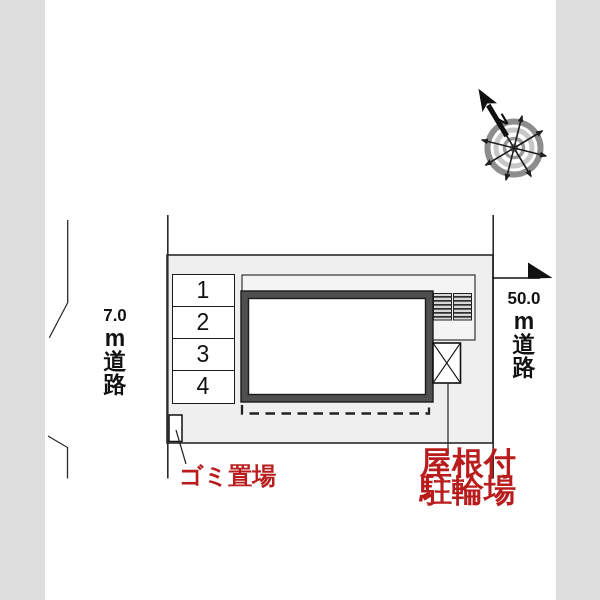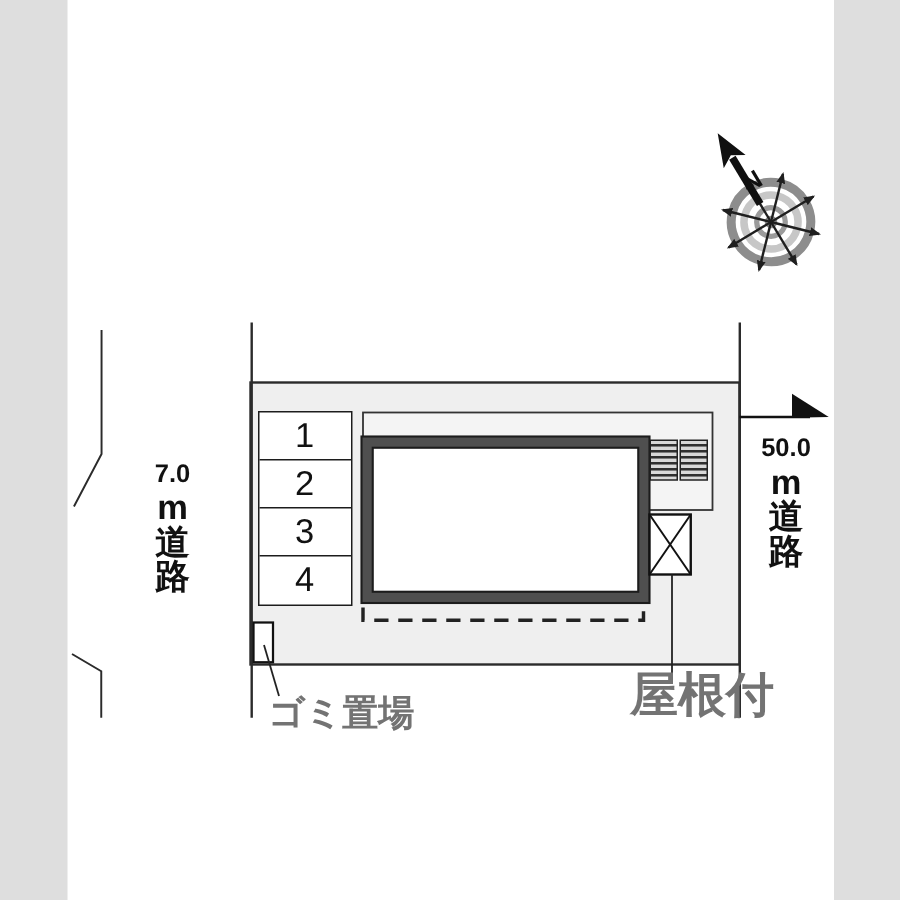--- a/index.html
+++ b/index.html
@@ -23,21 +23,21 @@
   .stall + .stall{border-top:1.9px solid #1c1c1c;}
 
   
   .road-label{position:absolute;width:60px;text-align:center;font-weight:600;color:#111;}
   #road-left{left:85px;top:304px;}
   #road-right{left:494px;top:287px;}
   .road-label .num-line{font-size:17px;line-height:23px;}
   .road-label .kanji-line{font-size:23px;line-height:23px;}
 
   
-  .anno{position:absolute;font-weight:600;color:#737373;white-space:nowrap;}
+  .anno{position:absolute;font-weight:600;color:#b91c1c;white-space:nowrap;}
   #trash-label{left:179px;top:463px;font-size:24px;line-height:26px;}
   #bike-label{left:420px;top:450px;font-size:32px;line-height:27px;}
 </style>
 </head>
 <body>
 
 <div id="stage">
 
   <div class="band" id="band-left"></div>
   <div class="band" id="band-right"></div>
@@ -127,15 +127,16 @@
     <div class="num-line">50.0</div>
     <div class="kanji-line">m</div>
     <div class="kanji-line">道</div>
     <div class="kanji-line">路</div>
   </div>
 
   <div class="anno" id="trash-label">ゴミ置場</div>
 
   <div class="anno" id="bike-label">
     <div>屋根付</div>
+    <div>駐輪場</div>
   </div>
 
 </div>
 
 </body></html>

